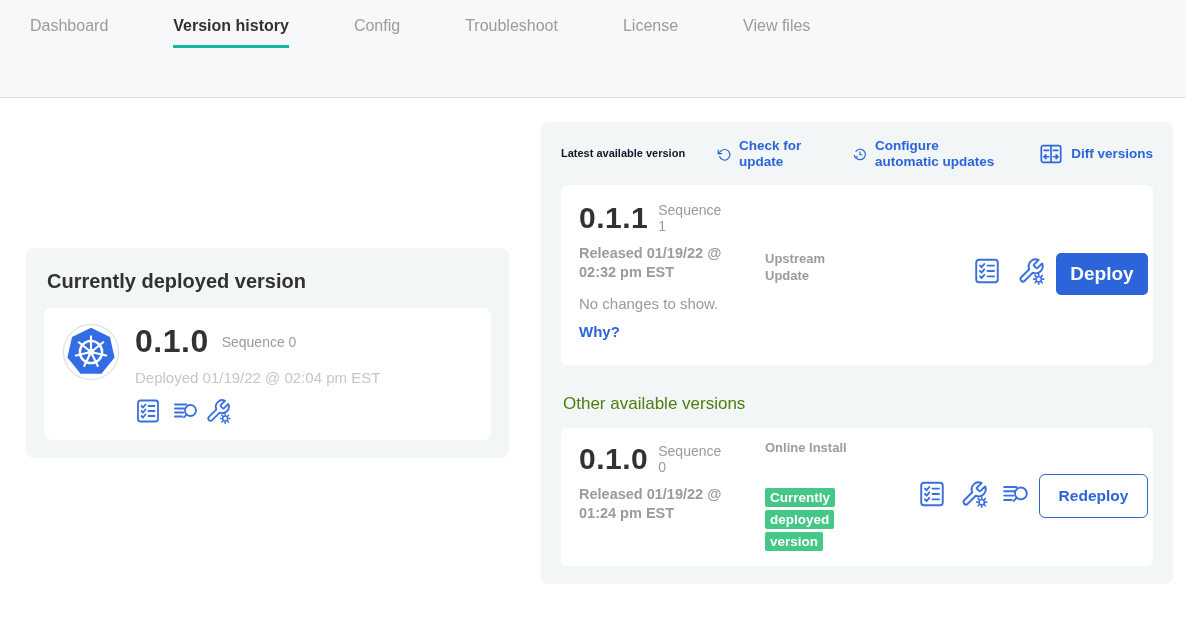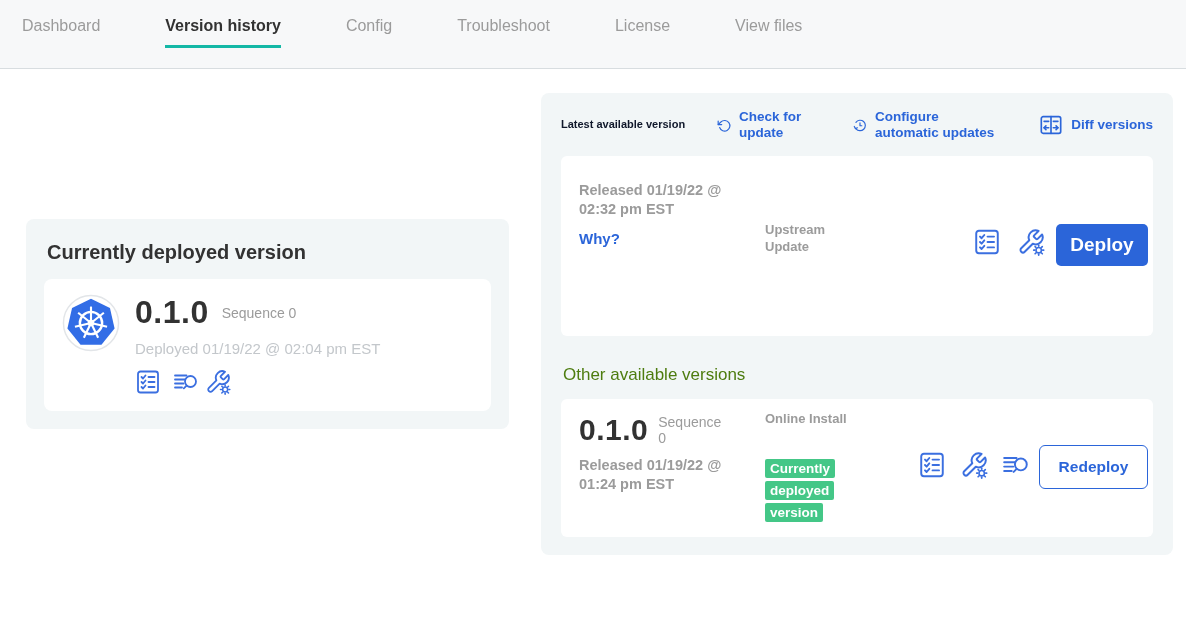--- a/index.html
+++ b/index.html
@@ -6,21 +6,21 @@
   html,body { margin:0; padding:0; }
   body {
     width:1186px; height:640px; background:#ffffff;
     font-family:"Liberation Sans","DejaVu Sans",sans-serif;
     color:#323232; overflow:hidden;
   }
 
   
   .nav {
     background:#f7f8f9; border-bottom:1px solid #d8dde0;
-    padding:17px 0 0 22px; height:69px;
+    padding:17px 0 0 30px; height:98px;
   }
   .tabs-row1 { display:flex; gap:65px; }
   .tab {
     font-size:16px; color:#9b9b9b; padding-bottom:10px; cursor:pointer; white-space:nowrap;
   }
   .tab.active { color:#323232; font-weight:bold; border-bottom:3px solid #14b8a6; }
   .tabs-row2 { margin-top:9px; padding-left:18px; }
 
   
   .main { display:flex; align-items:center; gap:32px; padding:24px 13px 0 26px; }
@@ -234,21 +234,26 @@
         <div class="action action-diff">
           <svg class="icon icon-lg">
               <use href="#sym-diff"></use>
             </svg>
           <span class="nowrap">Diff versions</span>
         </div>
       </div>
     </div>
 
     <div class="version-card card-latest">
+      <div class="version-row">
+        <span class="version-mid">0.1.1</span>
+        <span class="seq seq-narrow">Sequence 1</span>
+      </div>
       <div class="released">Released 01/19/22 @ 02:32 pm EST</div>
+      <div class="no-changes">No changes to show.</div>
       <div class="why">Why?</div>
 
       <div class="col-mid src-top">Upstream Update</div>
 
       <div class="vc-icons icons-latest">
         <span class="icon-btn">
             <svg class="icon">
               <use href="#sym-checklist"></use>
             </svg>
           </span>

